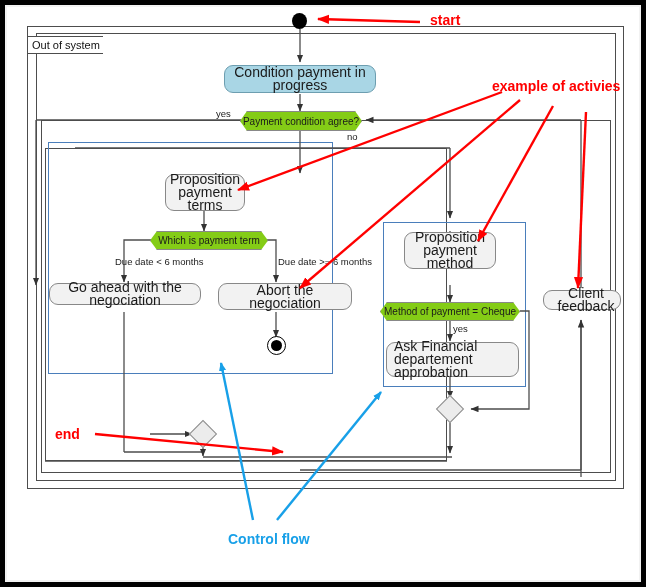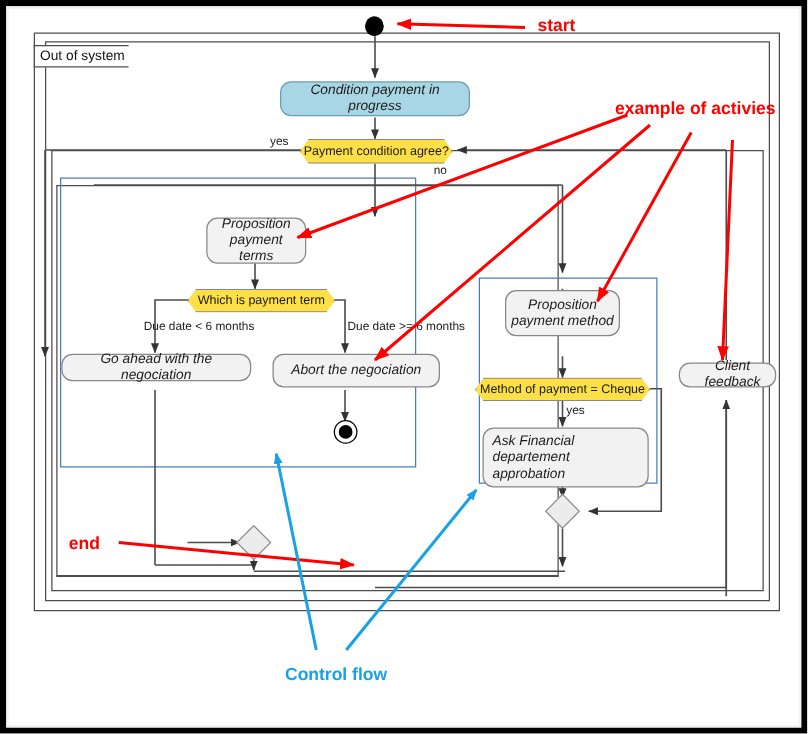--- a/index.html
+++ b/index.html
@@ -69,43 +69,42 @@
     border-left: 10px solid #ffffff;
     border-bottom: 19px solid transparent;
   }
   
   .activity {
     position: absolute;
     box-sizing: border-box;
     border: 1px solid #888888;
     border-radius: 9px;
     background: #f2f2f2;
-    font-size: 11px;
+    font-size: 14px;
     color: #1a1a1a;
     text-align: center;
     display: flex;
     align-items: center;
     justify-content: center;
     line-height: 13px;
     padding: 2px 4px;
-    font-style: italic;
   }
   .activity.blue {
     background: #a9d6e5;
     border-color: #6d9eb0;
   }
   .activity.left {
     text-align: left;
     justify-content: flex-start;
   }
   
   .decision {
     position: absolute;
     box-sizing: border-box;
-    background: #fde047;
+    background: #84cc16;
     border: 1px solid #888888;
     font-size: 10px;
     color: #1a1a1a;
     display: flex;
     align-items: center;
     justify-content: center;
     -webkit-clip-path: polygon(7px 0, calc(100% - 7px) 0, 100% 50%, calc(100% - 7px) 100%, 7px 100%, 0 50%);
     clip-path: polygon(7px 0, calc(100% - 7px) 0, 100% 50%, calc(100% - 7px) 100%, 7px 100%, 0 50%);
     white-space: nowrap;
   }
@@ -301,21 +300,21 @@
     <span>Proposition payment method</span>
   </div>
 
   <div class="decision" style="left:380px; top:302px; width:140px; height:19px;">
     <span>Method of payment = Cheque</span>
   </div>
   <div class="edge-label" style="left:453px; top:323px;">
     <span>yes</span>
   </div>
 
-  <div class="activity left" style="left:386px; top:342px; width:133px; height:48px; padding-left:7px;">
+  <div class="activity left" style="left:386px; top:342px; width:133px; height:35px; padding-left:7px;">
     <span>Ask Financial departement approbation</span>
   </div>
 
   <div class="activity" style="left:543px; top:290px; width:78px; height:20px;padding-left:12px;">
     <span>Client feedback</span>
   </div>
 
   <div class="merge" style="left:193px; top:424px;"></div>
   <div class="merge" style="left:440px; top:399px;"></div>
 

